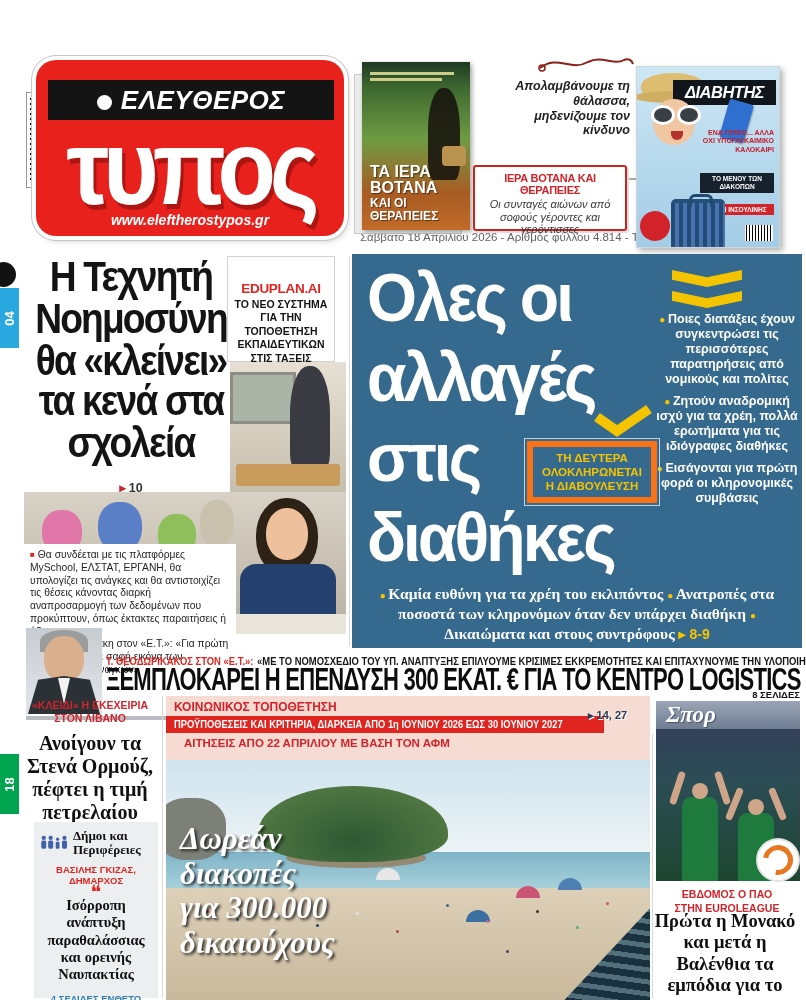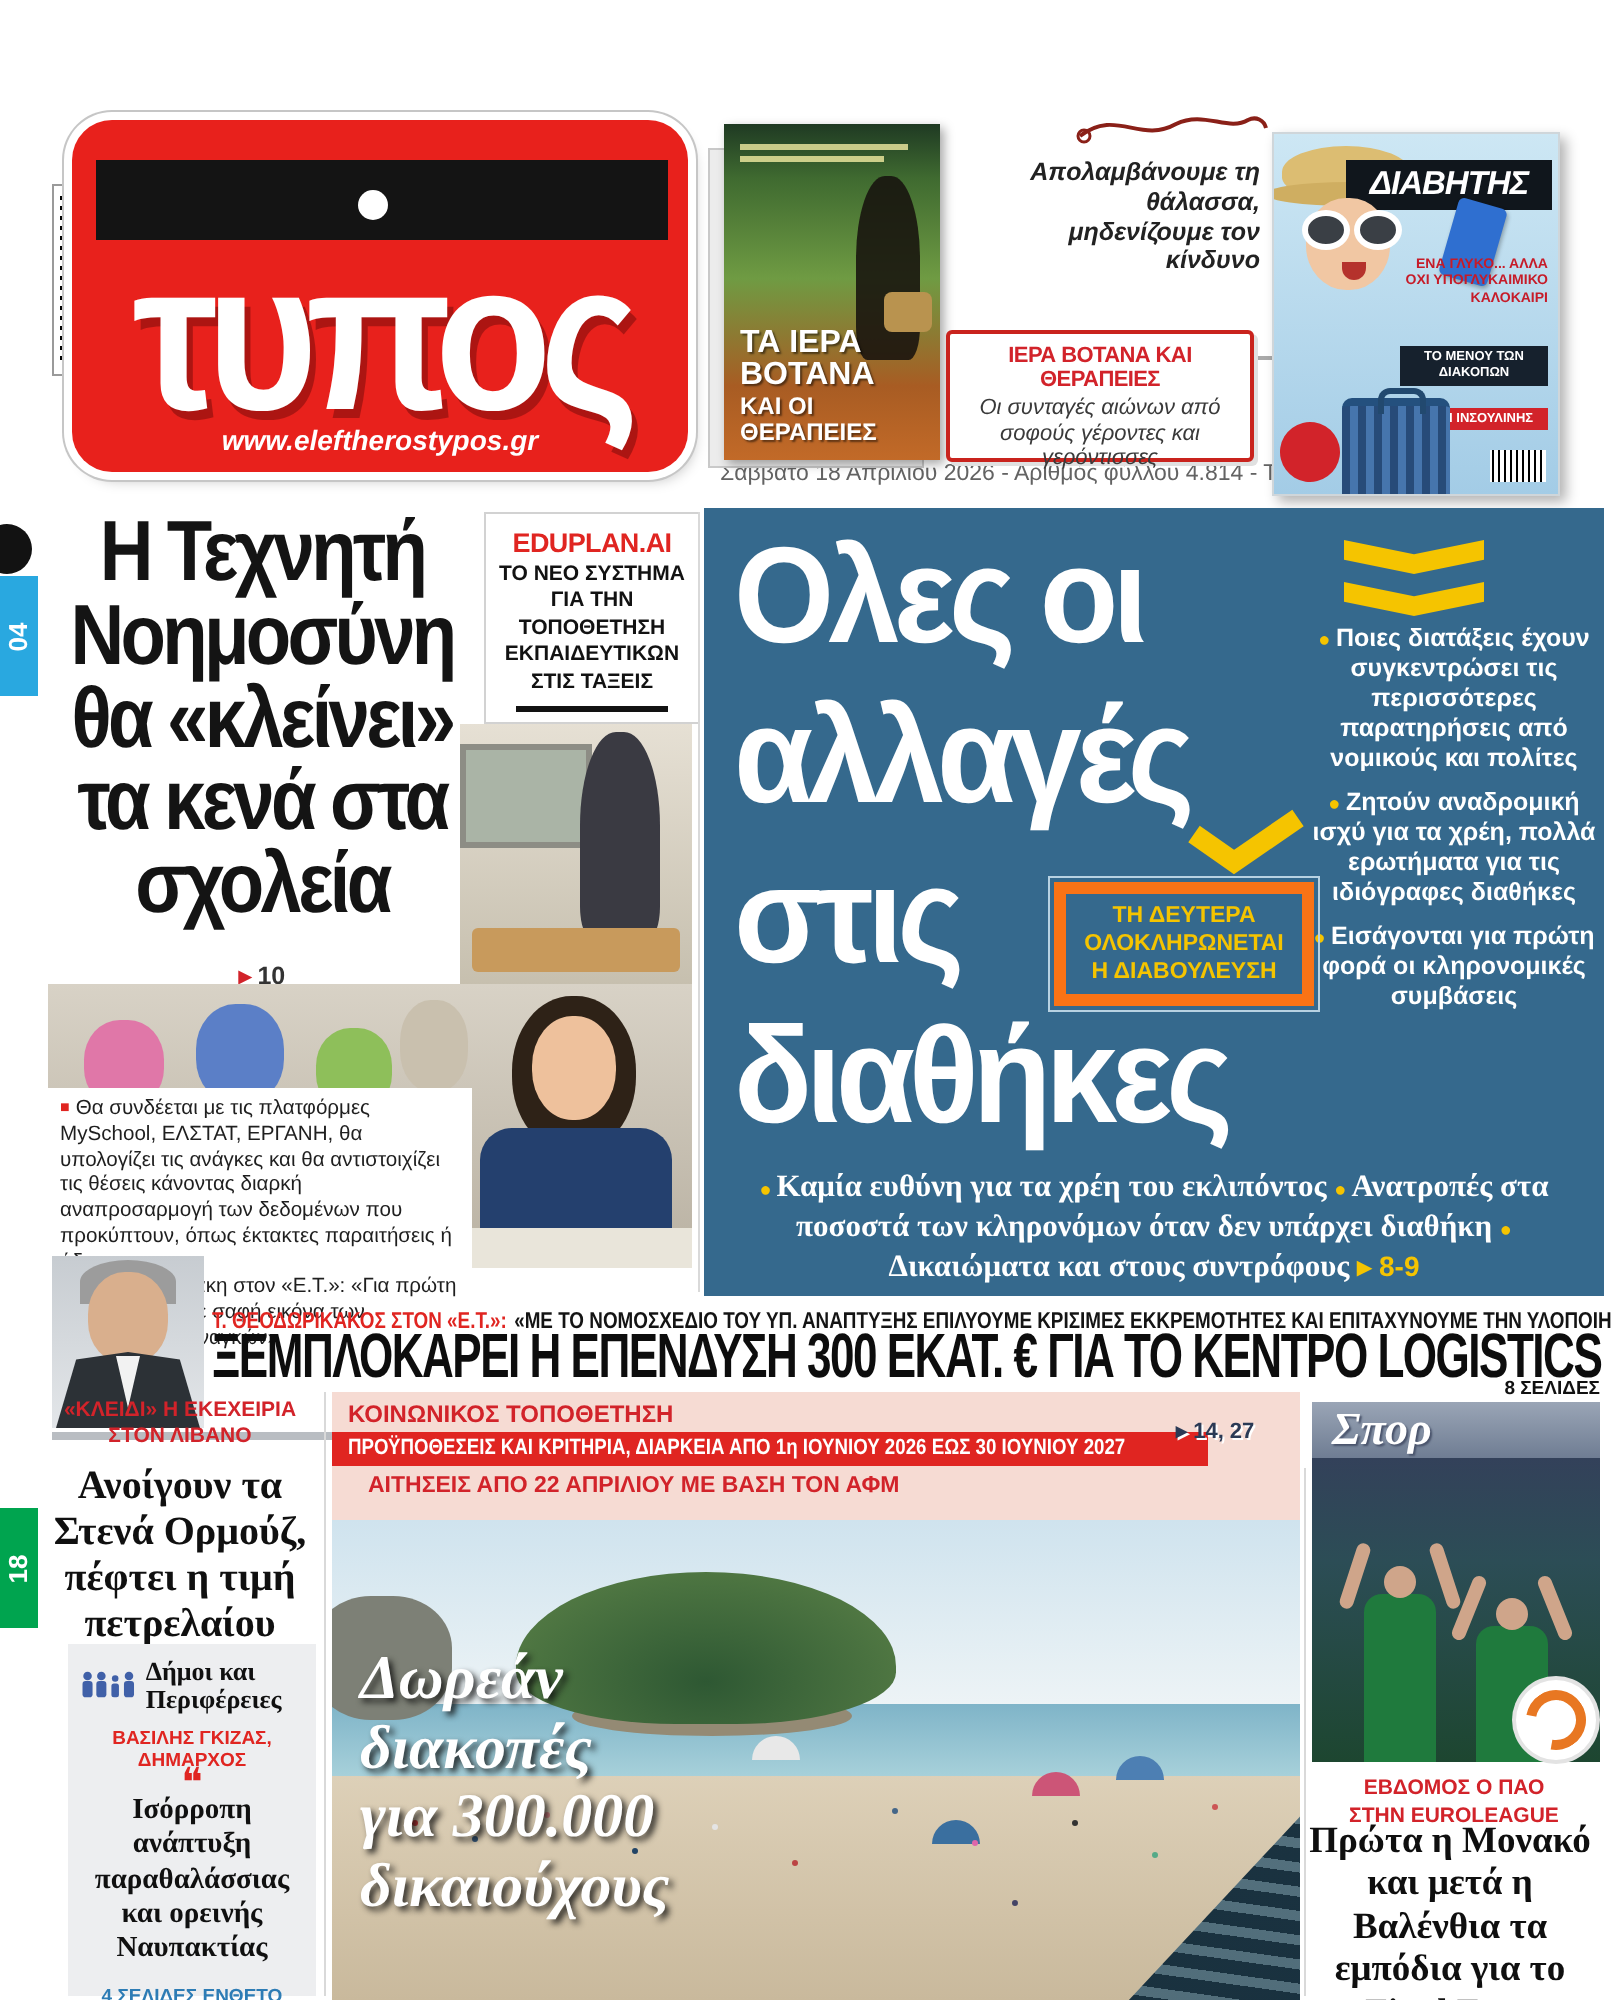--- a/index.html
+++ b/index.html
@@ -64,22 +64,22 @@
   .ptab{width:19px;height:60px;color:#fff;font-weight:bold;font-size:13px;display:flex;align-items:center;justify-content:center}
   .ptab span{transform:rotate(-90deg);display:block}
   #tab-blue{left:0;top:288px;background:#29a8e0}
   #tab-green{left:0;top:754px;background:#00a44f}
 
   
   #ai-head{left:24px;top:256px;width:214px;text-align:center;font-weight:bold;color:#141414;font-size:40px;
         line-height:.97;letter-spacing:-2px;transform:scale(.93,1.07);transform-origin:top center}
   #ai-ref{left:24px;top:480px;width:214px;text-align:center;font-weight:bold;font-size:12.5px;color:#333}
   .arrow::before{content:"▸";color:#d2232a;margin-right:3px}
-  #eduplan{left:242px;top:256px;width:108px;height:106px;background:#fff;border:1px solid #d2d2d2;text-align:center;
-        padding-top:7px;box-sizing:border-box}
+  #eduplan{left:227px;top:256px;width:108px;height:106px;background:#fff;border:1px solid #d2d2d2;text-align:center;
+        padding-top:24px;box-sizing:border-box}
   #edu-t{color:#e02521;font-weight:bold;font-size:13.5px;letter-spacing:-.3px}
   #edu-s{color:#121212;font-weight:bold;font-size:10.5px;line-height:1.28;margin-top:2px}
   #edu-line{width:72%;height:3px;background:#121212;margin:5px auto 0}
   #photo-class{left:230px;top:362px;width:116px;height:132px;background:linear-gradient(180deg,#e6e0d4,#c6bfae);overflow:hidden}
   #pc-board{position:absolute;left:0;top:10px;width:60px;height:46px;background:#aab4a6;border:3px solid #8d8d85}
   #pc-teacher{position:absolute;right:16px;top:4px;width:40px;height:104px;background:#3a3a42;border-radius:45% 45% 16% 16%}
   #pc-desk{position:absolute;left:6px;bottom:8px;width:104px;height:22px;background:#c89a5c;border-radius:3px}
   #photo-kids{left:24px;top:492px;width:322px;height:142px;background:linear-gradient(180deg,#d8d2c6,#b9b1a2);overflow:hidden}
   .blob{position:absolute;border-radius:45%}
   #photo-woman{left:230px;top:492px;width:116px;height:142px;overflow:hidden}
@@ -186,21 +186,21 @@
         font-size:18.5px;line-height:1.16;color:#0f0f0f}
 </style>
 </head>
 <body>
 
 <div id="page">
 
   <div class="abs" id="barcode"></div>
   <div class="abs" id="logo">
     <div id="logo-band">
-      <span class="branddot"></span>
+      <span class="branddot"></span><span>ΕΛΕΥΘΕΡΟΣ</span>
     </div>
     <div id="brand-main">τυπος</div>
     <div id="website">www.eleftherostypos.gr</div>
   </div>
   <div class="abs" id="dateline">Σάββατο 18 Απριλίου 2026 - Αριθμός φύλλου 4.814 - Τιμή 3 €</div>
 
   <div class="abs" id="book-shadow"></div>
   <div class="abs" id="book">
     <div class="bookline" style="top:10px;width:84px"></div>
     <div class="bookline" style="top:16px;width:72px"></div>

